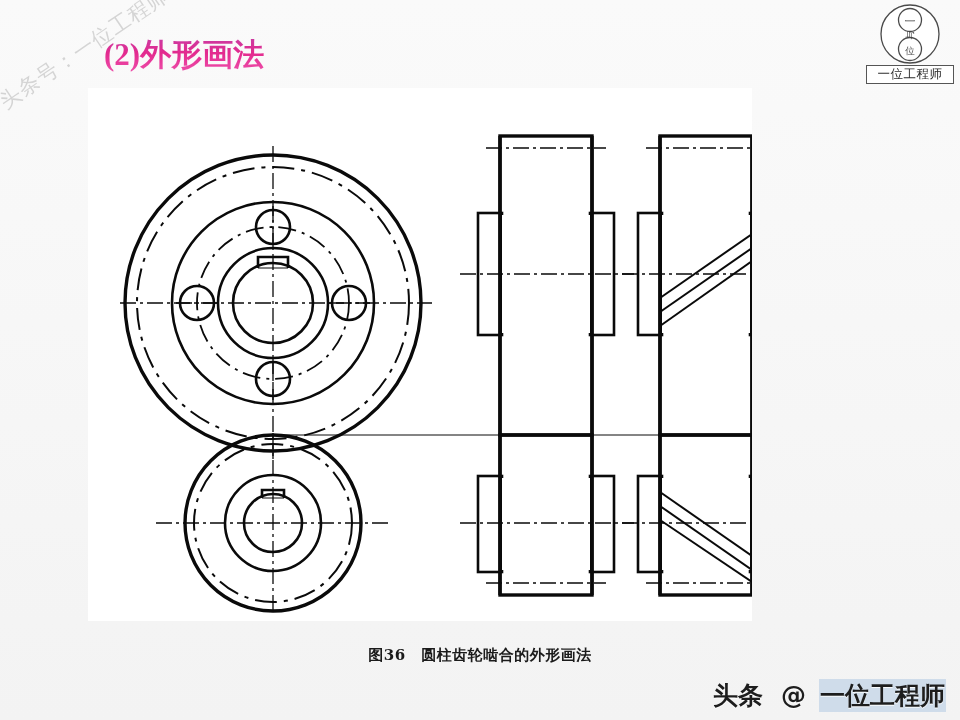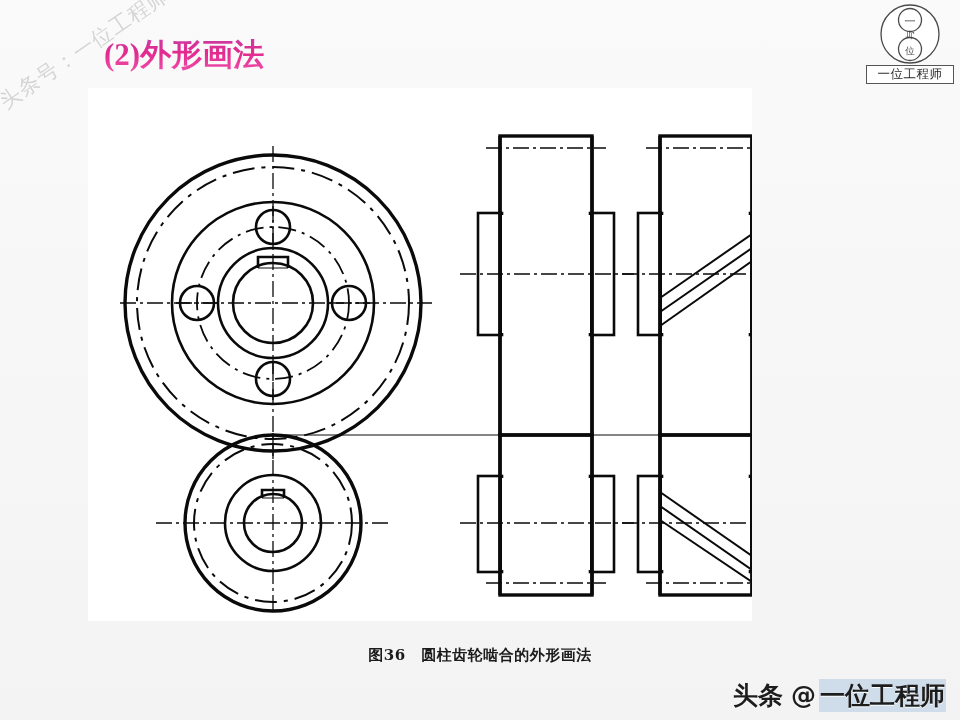--- a/index.html
+++ b/index.html
@@ -52,21 +52,21 @@
   
   .caption{
     position:absolute;left:0;top:646px;width:960px;text-align:center;
     font-family:"DejaVu Serif","Liberation Serif",serif;
     font-size:15px;font-weight:700;color:#1b1b1b;letter-spacing:.5px;
   }
 
   
   .brand{
     position:absolute;right:14px;bottom:8px;
-    display:flex;align-items:baseline;gap:2px;
+    display:flex;align-items:baseline;gap:12px;
     font-family:"DejaVu Sans","Liberation Sans",sans-serif;
     font-size:25px;font-weight:700;color:#1d1d1d;
     text-shadow:0 1px 0 rgba(255,255,255,.85);
     white-space:nowrap;
   }
   .brand .at{font-size:25px;font-weight:700;margin:0 1px 0 6px;}
   .brand .hl{background:#cfdcea;padding:0 1px;}
 </style>
 </head>
 <body>

